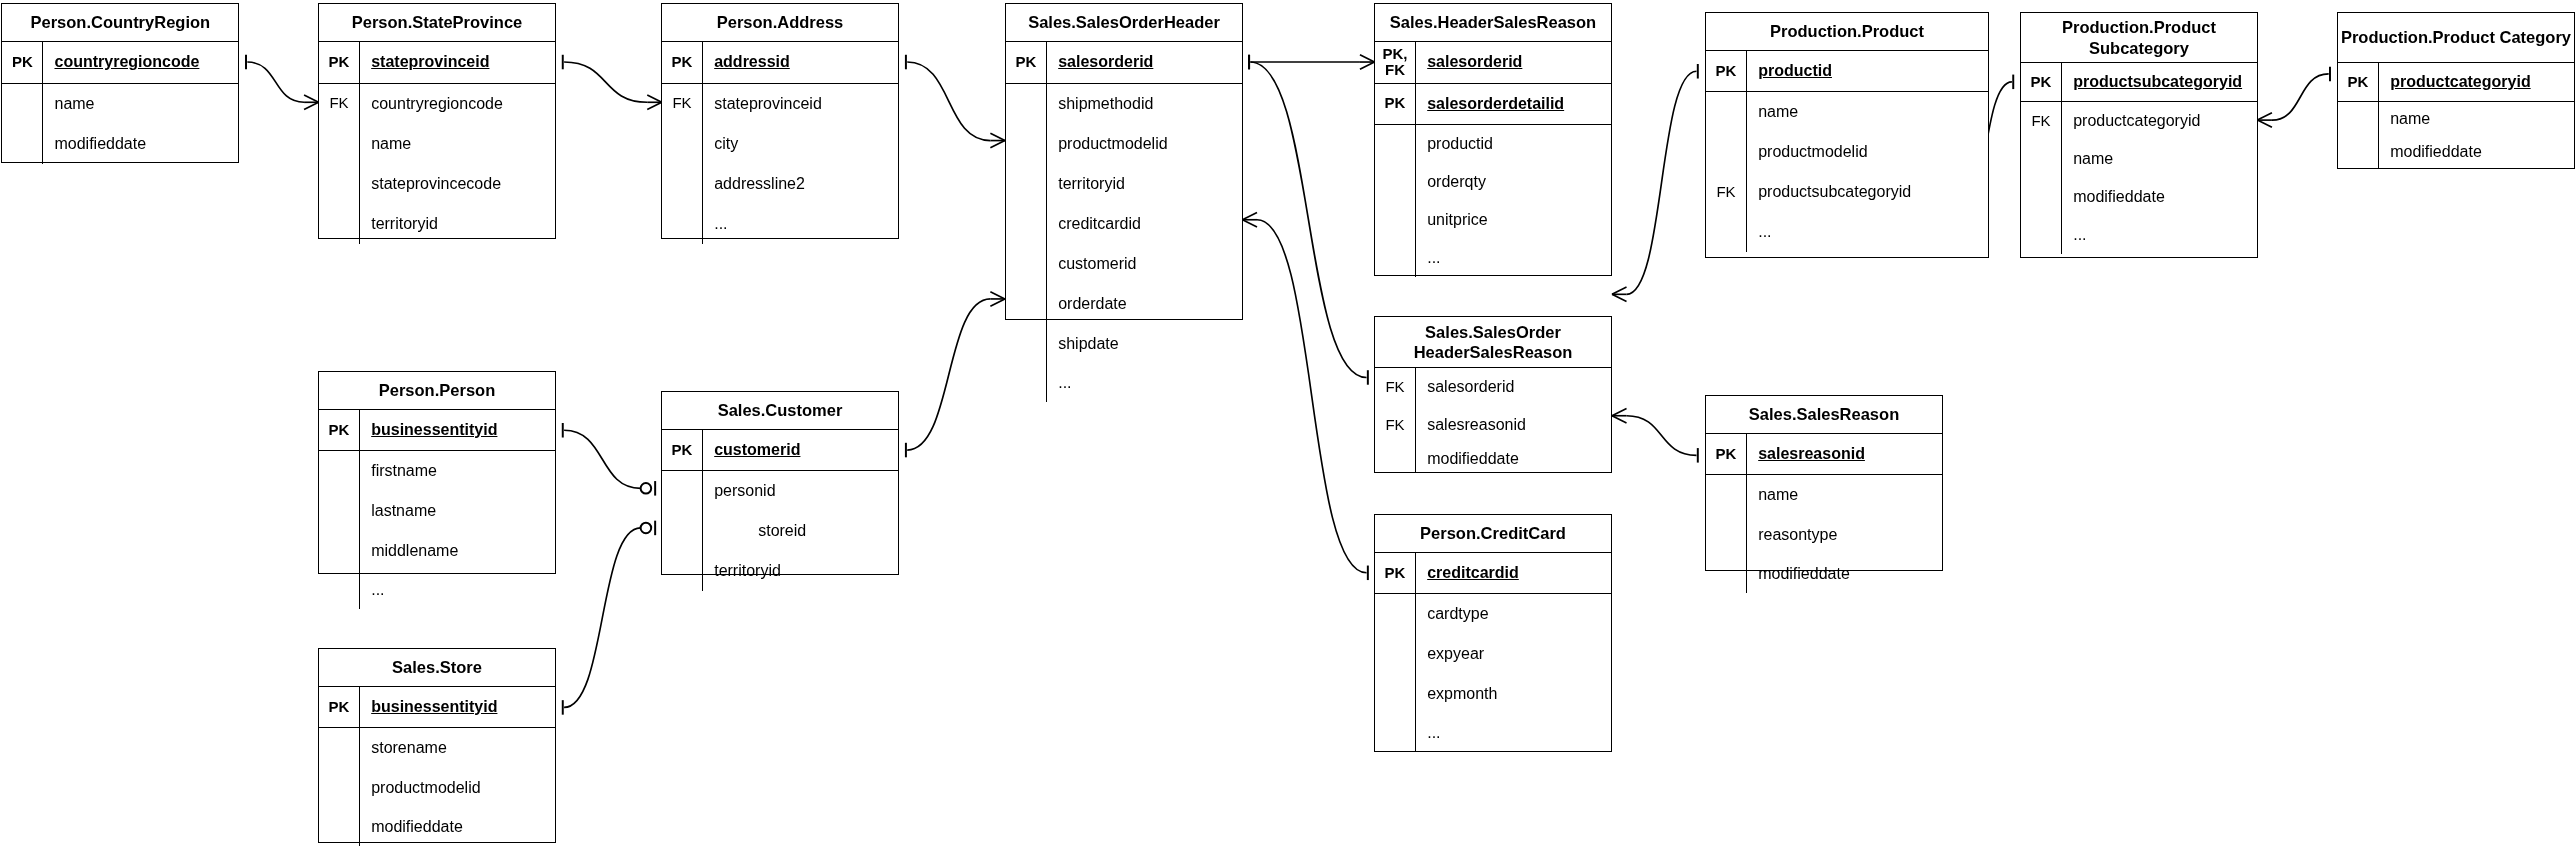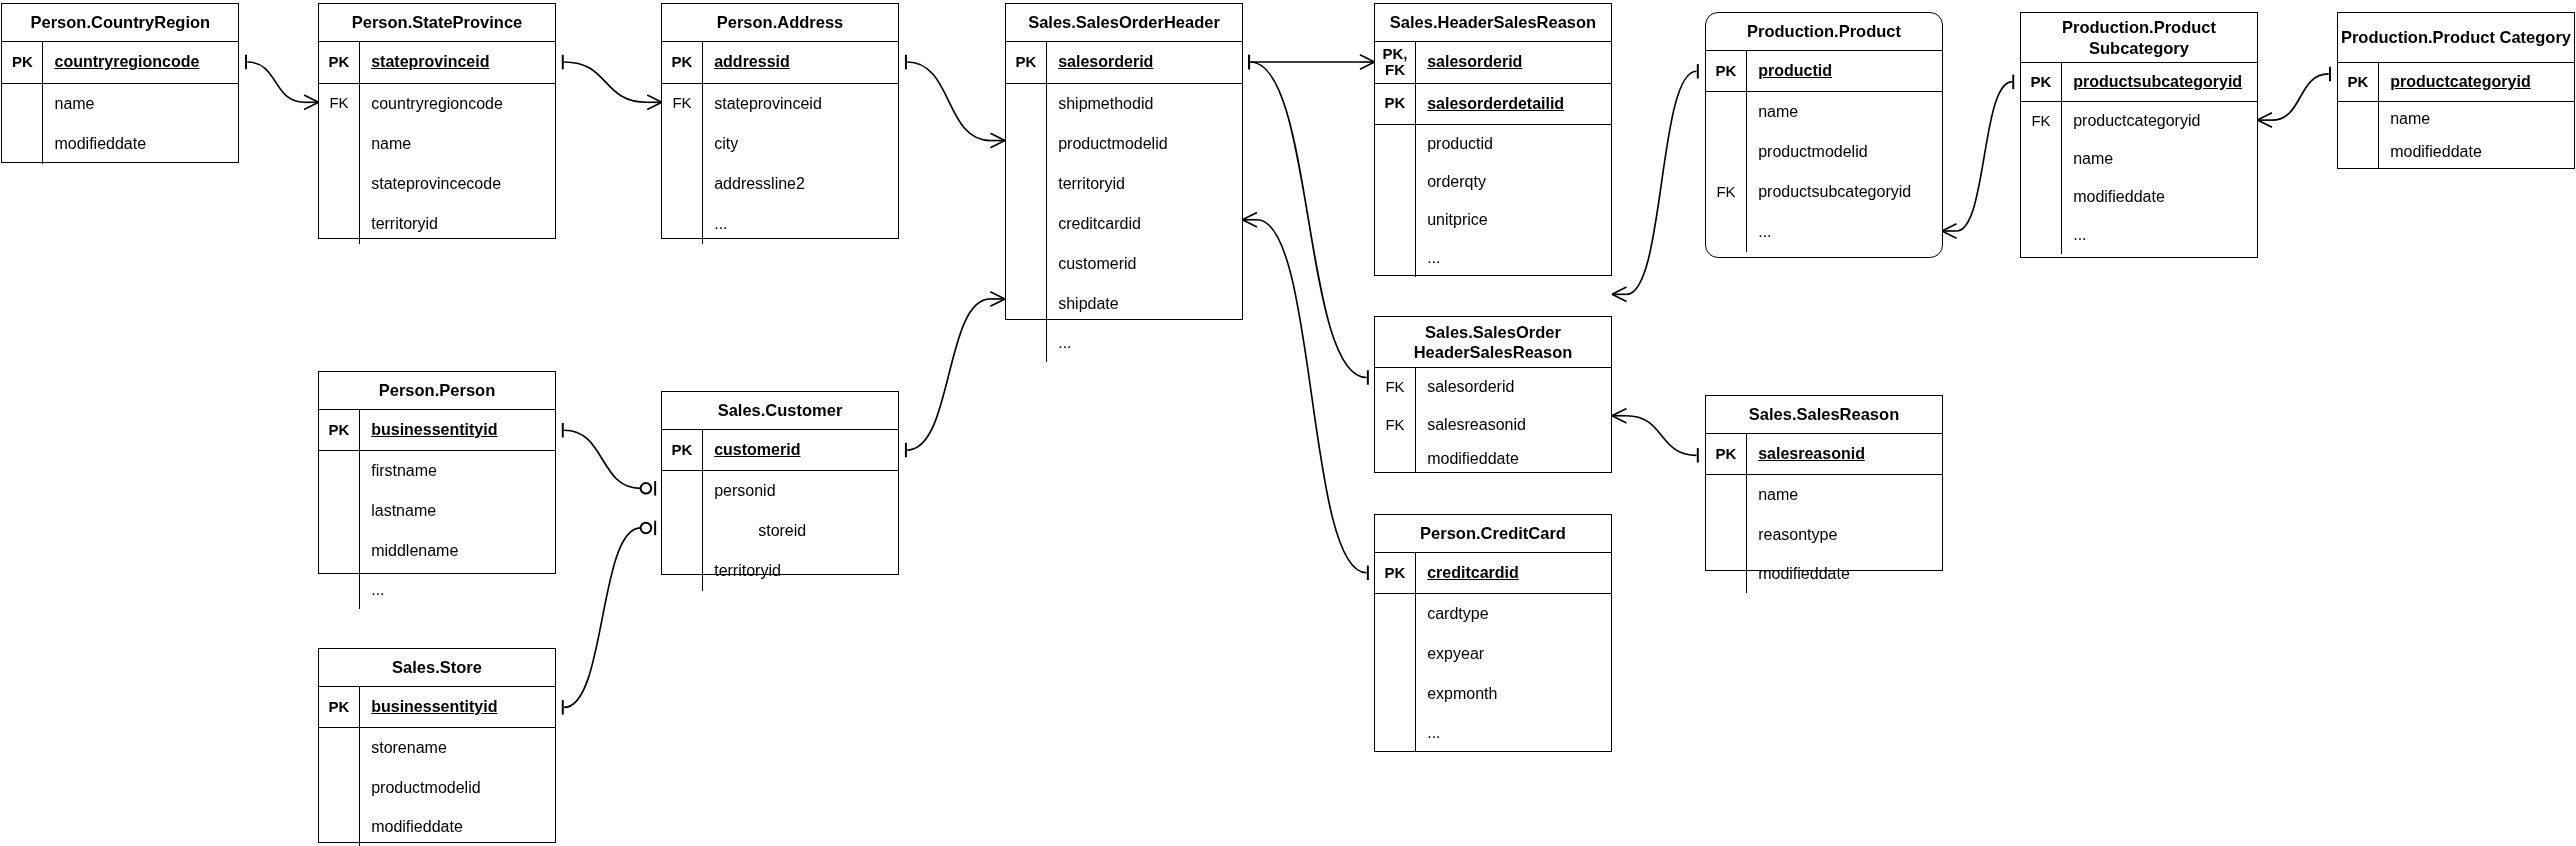--- a/index.html
+++ b/index.html
@@ -212,20 +212,24 @@
         <div class="attr-row" style="height: 40px;">
           <div class="key-cell" style="width: 41px; flex-basis: 41px;"></div>
           <div class="name-cell">creditcardid</div>
         </div>
         <div class="attr-row" style="height: 40px;">
           <div class="key-cell" style="width: 41px; flex-basis: 41px;"></div>
           <div class="name-cell">customerid</div>
         </div>
         <div class="attr-row" style="height: 40px;">
           <div class="key-cell" style="width: 41px; flex-basis: 41px;"></div>
+          <div class="name-cell">orderdate</div>
+        </div>
+        <div class="attr-row" style="height: 40px;">
+          <div class="key-cell" style="width: 41px; flex-basis: 41px;"></div>
           <div class="name-cell">shipdate</div>
         </div>
         <div class="attr-row" style="height: 38px;">
           <div class="key-cell" style="width: 41px; flex-basis: 41px;"></div>
           <div class="name-cell">...</div>
         </div>
       </div>
     </div>
     <div class="entity" style="left: 1374px; top: 2.6px; width: 238px; height: 273px;">
       <div class="ent-title" style="height: 38px;">Sales.HeaderSalesReason</div>
@@ -254,21 +258,21 @@
         <div class="attr-row" style="height: 38px;">
           <div class="key-cell" style="width: 41px; flex-basis: 41px;"></div>
           <div class="name-cell">unitprice</div>
         </div>
         <div class="attr-row" style="height: 38px;">
           <div class="key-cell" style="width: 41px; flex-basis: 41px;"></div>
           <div class="name-cell">...</div>
         </div>
       </div>
     </div>
-    <div class="entity" style="left: 1705px; top: 12px; width: 238px; height: 246px; border-radius: 13px;">
+    <div class="entity" style="left: 1705px; top: 12px; width: 284px; height: 246px;">
       <div class="ent-title" style="height: 38px;">Production.Product</div>
       <div class="ent-section">
         <div class="attr-row" style="height: 40px;">
           <div class="key-cell pk" style="width: 41px; flex-basis: 41px;">PK</div>
           <div class="name-cell pkname">productid</div>
         </div>
       </div>
       <div class="ent-section">
         <div class="attr-row" style="height: 40px;">
           <div class="key-cell" style="width: 41px; flex-basis: 41px;"></div>

